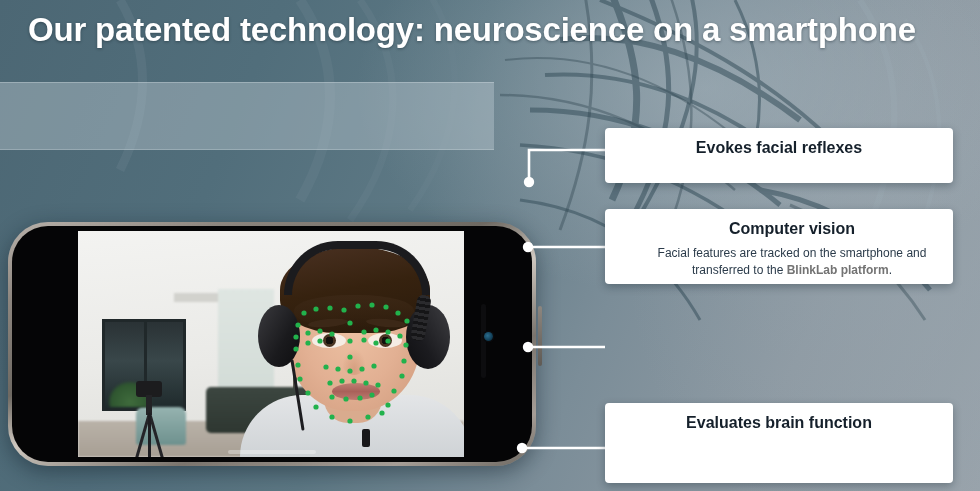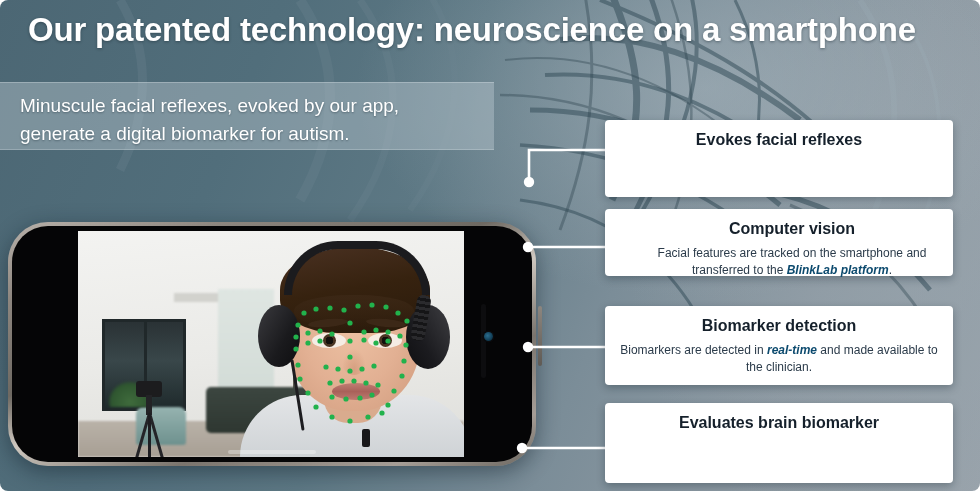--- a/index.html
+++ b/index.html
@@ -9,21 +9,20 @@
     overflow:hidden;
   }
   #slide {
     position:relative;
     width:980px; height:491px;
     background:
       radial-gradient(ellipse 500px 300px at 72% 18%, rgba(168,182,190,0.55) 0%, rgba(168,182,190,0) 70%),
       radial-gradient(ellipse 420px 420px at 95% 55%, rgba(150,163,172,0.50) 0%, rgba(150,163,172,0) 72%),
       linear-gradient(112deg, #4c6774 0%, #516e7b 24%, #5d7884 42%, #7b8d98 62%, #8e9aa3 80%, #99a3ab 100%);
     overflow:hidden;
-    border-radius:8px;
   }
 
   
   .strands { position:absolute; inset:0; pointer-events:none; }
   .strands svg { width:100%; height:100%; display:block; }
 
   
   .title {
     position:absolute; left:28px; top:10px;
     width:930px;
@@ -211,32 +210,32 @@
 
   
   .card {
     position:absolute; left:605px; width:348px;
     background:#ffffff;
     border-radius:4px;
     box-shadow:0 3px 9px rgba(10,25,38,0.30);
     padding:10px 14px 11px;
     text-align:center;
   }
-  .card-1 { top:120px; height:77px; }
-  .card-2 { top:209px; height:67px;padding-left:40px; }
+  .card-1 { top:128px; height:55px; }
+  .card-2 { top:209px; height:75px;padding-left:40px; }
   .card-3 { top:306px; height:79px; }
   .card-4 { top:403px; height:80px; }
   .card-title {
     font-size:16px; font-weight:bold; color:#15202b;
     line-height:1.25; margin-bottom:6px;
   }
   .card-body {
     font-size:12px; color:#2b3b4a; line-height:1.42;
   }
-  .card-body b { font-weight:bold; color:#0c4a6e;font-style:italic; }
+  .card-body b { font-weight:bold; color:#737373; }
 </style>
 </head>
 <body>
 
 <div id="slide">
 
   <div class="strands">
     <svg viewBox="0 0 980 491" preserveAspectRatio="none">
       <g stroke="#37505c" fill="none" opacity="0.55">
         <path d="M610,-10 C640,60 650,120 612,200" stroke-width="7"></path>
@@ -267,24 +266,20 @@
       <g stroke="#9fb0b9" fill="none" opacity="0.22">
         <path d="M860,0 C900,60 905,130 875,210" stroke-width="6"></path>
         <path d="M905,20 C945,80 950,150 920,230" stroke-width="4"></path>
       </g>
     </svg>
   </div>
 
   <div class="title">Our patented technology: neuroscience on a smartphone</div>
 
   <div class="subtitle-band"></div>
-  <div class="subtitle-text">
-    <div>Minuscule facial reflexes, evoked by our app,</div>
-    <div>generate a digital biomarker for autism.</div>
-  </div>
 
   <div class="phone">
     <div class="phone-screen">
 
       <div class="video">
         <div class="room-wall"></div>
         <div class="room-ledge"></div>
         <div class="room-window"></div>
         <div class="room-doorway"></div>
         <div class="room-lamp-shade"></div>
@@ -413,24 +408,18 @@
     <div class="card-title">Evokes facial reflexes</div>
   </div>
 
   <div class="card card-2">
     <div class="card-title">Computer vision</div>
     <div class="card-body">
       <span>Facial features are tracked on the smartphone and transferred to the </span><b>BlinkLab platform</b><span>.</span>
     </div>
   </div>
 
-  <div class="card card-3">
-    <div class="card-title">Biomarker detection</div>
-    <div class="card-body">
-      <span>Biomarkers are detected in </span><b>real-time</b><span> and made available to the clinician.</span>
-    </div>
+
+  <div class="card card-4">
+    <div class="card-title">Evaluates brain function</div>
   </div>
 
-  <div class="card card-4">
-    <div class="card-title">Evaluates brain biomarker</div>
-  </div>
-
 </div>
 
 </body></html>

